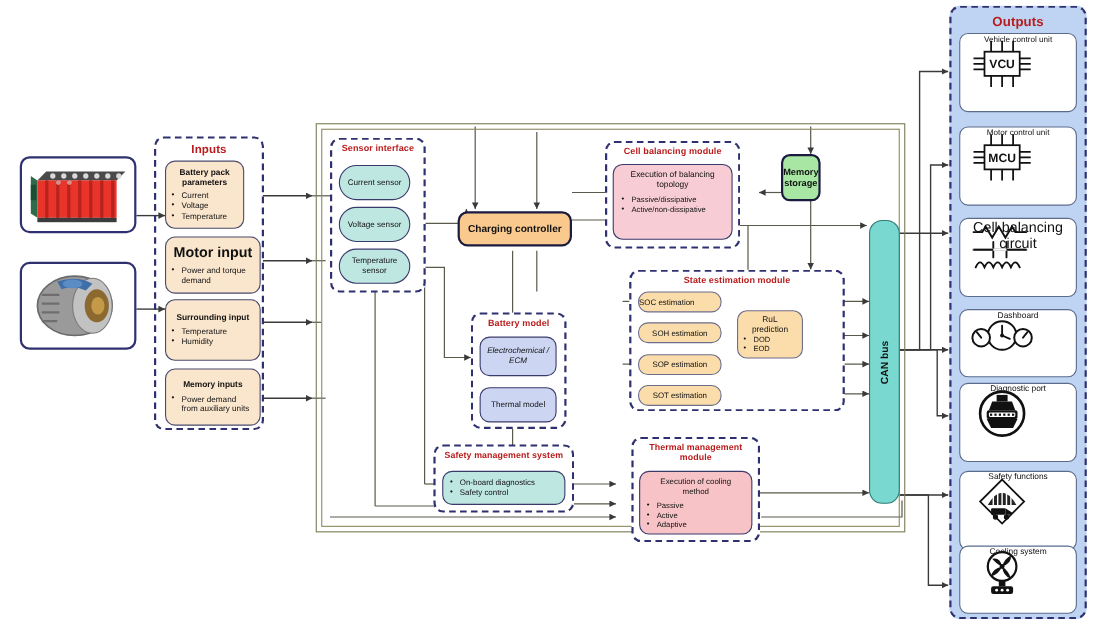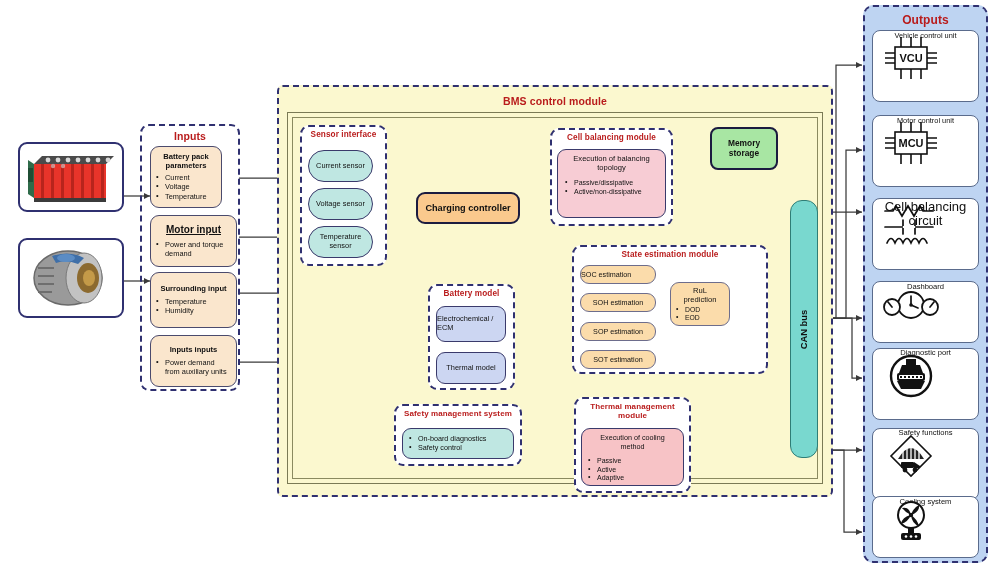--- a/index.html
+++ b/index.html
@@ -180,45 +180,41 @@
   <div class="abs rbox beige" style="left:150px;top:146px;width:72px;height:62px;padding:4px 5px;">
     <div class="btitle" style="font-size:7.6px;">Battery pack parameters</div>
     <ul class="blist" style="font-size:7.4px;margin-top:3px;">
       <li>Current</li>
       <li>Voltage</li>
       <li>Temperature</li>
     </ul>
   </div>
 
   <div class="abs rbox beige" style="left:150px;top:215px;width:87px;height:52px;padding:4px 5px;">
-    <div class="btitle" style="font-size:10px;text-decoration:underline;">Motor input</div>
+    <div class="btitle" style="font-size:13px;">Motor input</div>
     <ul class="blist" style="font-size:7.4px;margin-top:4px;">
       <li>Power and torque demand</li>
     </ul>
   </div>
 
   <div class="abs rbox beige" style="left:150px;top:272px;width:87px;height:56px;padding:4px 5px;">
     <div class="btitle" style="font-size:7.6px;">Surrounding input</div>
     <ul class="blist" style="font-size:7.4px;margin-top:4px;">
       <li>Temperature</li>
       <li>Humidity</li>
     </ul>
   </div>
 
   <div class="abs rbox beige" style="left:150px;top:335px;width:87px;height:52px;padding:4px 5px;">
-    <div class="btitle" style="font-size:7.6px;">Inputs inputs</div>
+    <div class="btitle" style="font-size:7.6px;">Memory inputs</div>
     <ul class="blist" style="font-size:7.4px;margin-top:3px;">
       <li>Power demand from auxiliary units</li>
     </ul>
   </div>
 
-  <div class="abs" style="left:277px;top:85px;width:556px;height:412px;
-              background:#fbf8cf;border:2.8px dashed #2f3070;border-radius:6px;">
-    <div class="grouptitle" style="top:8px;font-size:10.5px;">BMS control module</div>
-  </div>
 
   <div class="abs" style="left:287px;top:112px;width:536px;height:372px;border:1px solid #7a7a55;"></div>
   <div class="abs" style="left:292px;top:117px;width:526px;height:362px;border:1px solid #8a8a60;"></div>
 
   <div class="abs dashgroup whitepanel" style="left:300px;top:125px;width:87px;height:141px;border-width:2px;"></div>
   <div class="abs grouptitle" style="left:300px;top:130px;width:87px;font-size:8.2px;">Sensor interface</div>
 
   <div class="abs rbox teal" style="left:308px;top:150px;width:65px;height:32px;border-radius:16px;">
     <div style="text-align:center;font-size:7.4px;line-height:1.15;">Current sensor</div>
   </div>
@@ -236,28 +232,28 @@
   <div class="abs dashgroup whitepanel" style="left:550px;top:128px;width:123px;height:98px;border-width:2px;"></div>
   <div class="abs grouptitle" style="left:550px;top:133px;width:123px;font-size:8.2px;">Cell balancing module</div>
   <div class="abs rbox pink" style="left:557px;top:149px;width:109px;height:69px;padding:5px 7px;justify-content:flex-start;">
     <div class="btitle" style="font-size:7.6px;font-weight:normal;">Execution of balancing topology</div>
     <ul class="blist" style="font-size:7px;margin-top:7px;">
       <li>Passive/dissipative</li>
       <li>Active/non-dissipative</li>
     </ul>
   </div>
 
-  <div class="abs rbox green" style="left:710px;top:127px;width:68px;height:43px;border-radius:8px;">
+  <div class="abs rbox green" style="left:710px;top:140px;width:36px;height:43px;border-radius:8px;">
     <div style="text-align:center;font-size:8.4px;font-weight:bold;line-height:1.15;">Memory storage</div>
   </div>
 
   <div class="abs dashgroup whitepanel" style="left:428px;top:284px;width:87px;height:106px;border-width:2px;"></div>
   <div class="abs grouptitle" style="left:428px;top:289px;width:87px;font-size:8.2px;">Battery model</div>
   <div class="abs rbox lav" style="left:436px;top:306px;width:70px;height:36px;">
-    <div style="font-size:7.4px;line-height:1.2;">Electrochemical / ECM</div>
+    <div style="text-align:center;font-size:7.4px;line-height:1.2;font-style:italic;">Electrochemical / ECM</div>
   </div>
   <div class="abs rbox lav" style="left:436px;top:352px;width:70px;height:32px;">
     <div style="text-align:center;font-size:7.4px;line-height:1.2;">Thermal model</div>
   </div>
 
   <div class="abs dashgroup whitepanel" style="left:572px;top:245px;width:196px;height:129px;border-width:2px;"></div>
   <div class="abs grouptitle" style="left:572px;top:250px;width:196px;font-size:8.2px;">State estimation module</div>
 
   <div class="abs rbox lightor" style="left:580px;top:265px;width:76px;height:19px;">
     <div style="text-align:left;font-size:7.2px;">SOC estimation</div>

